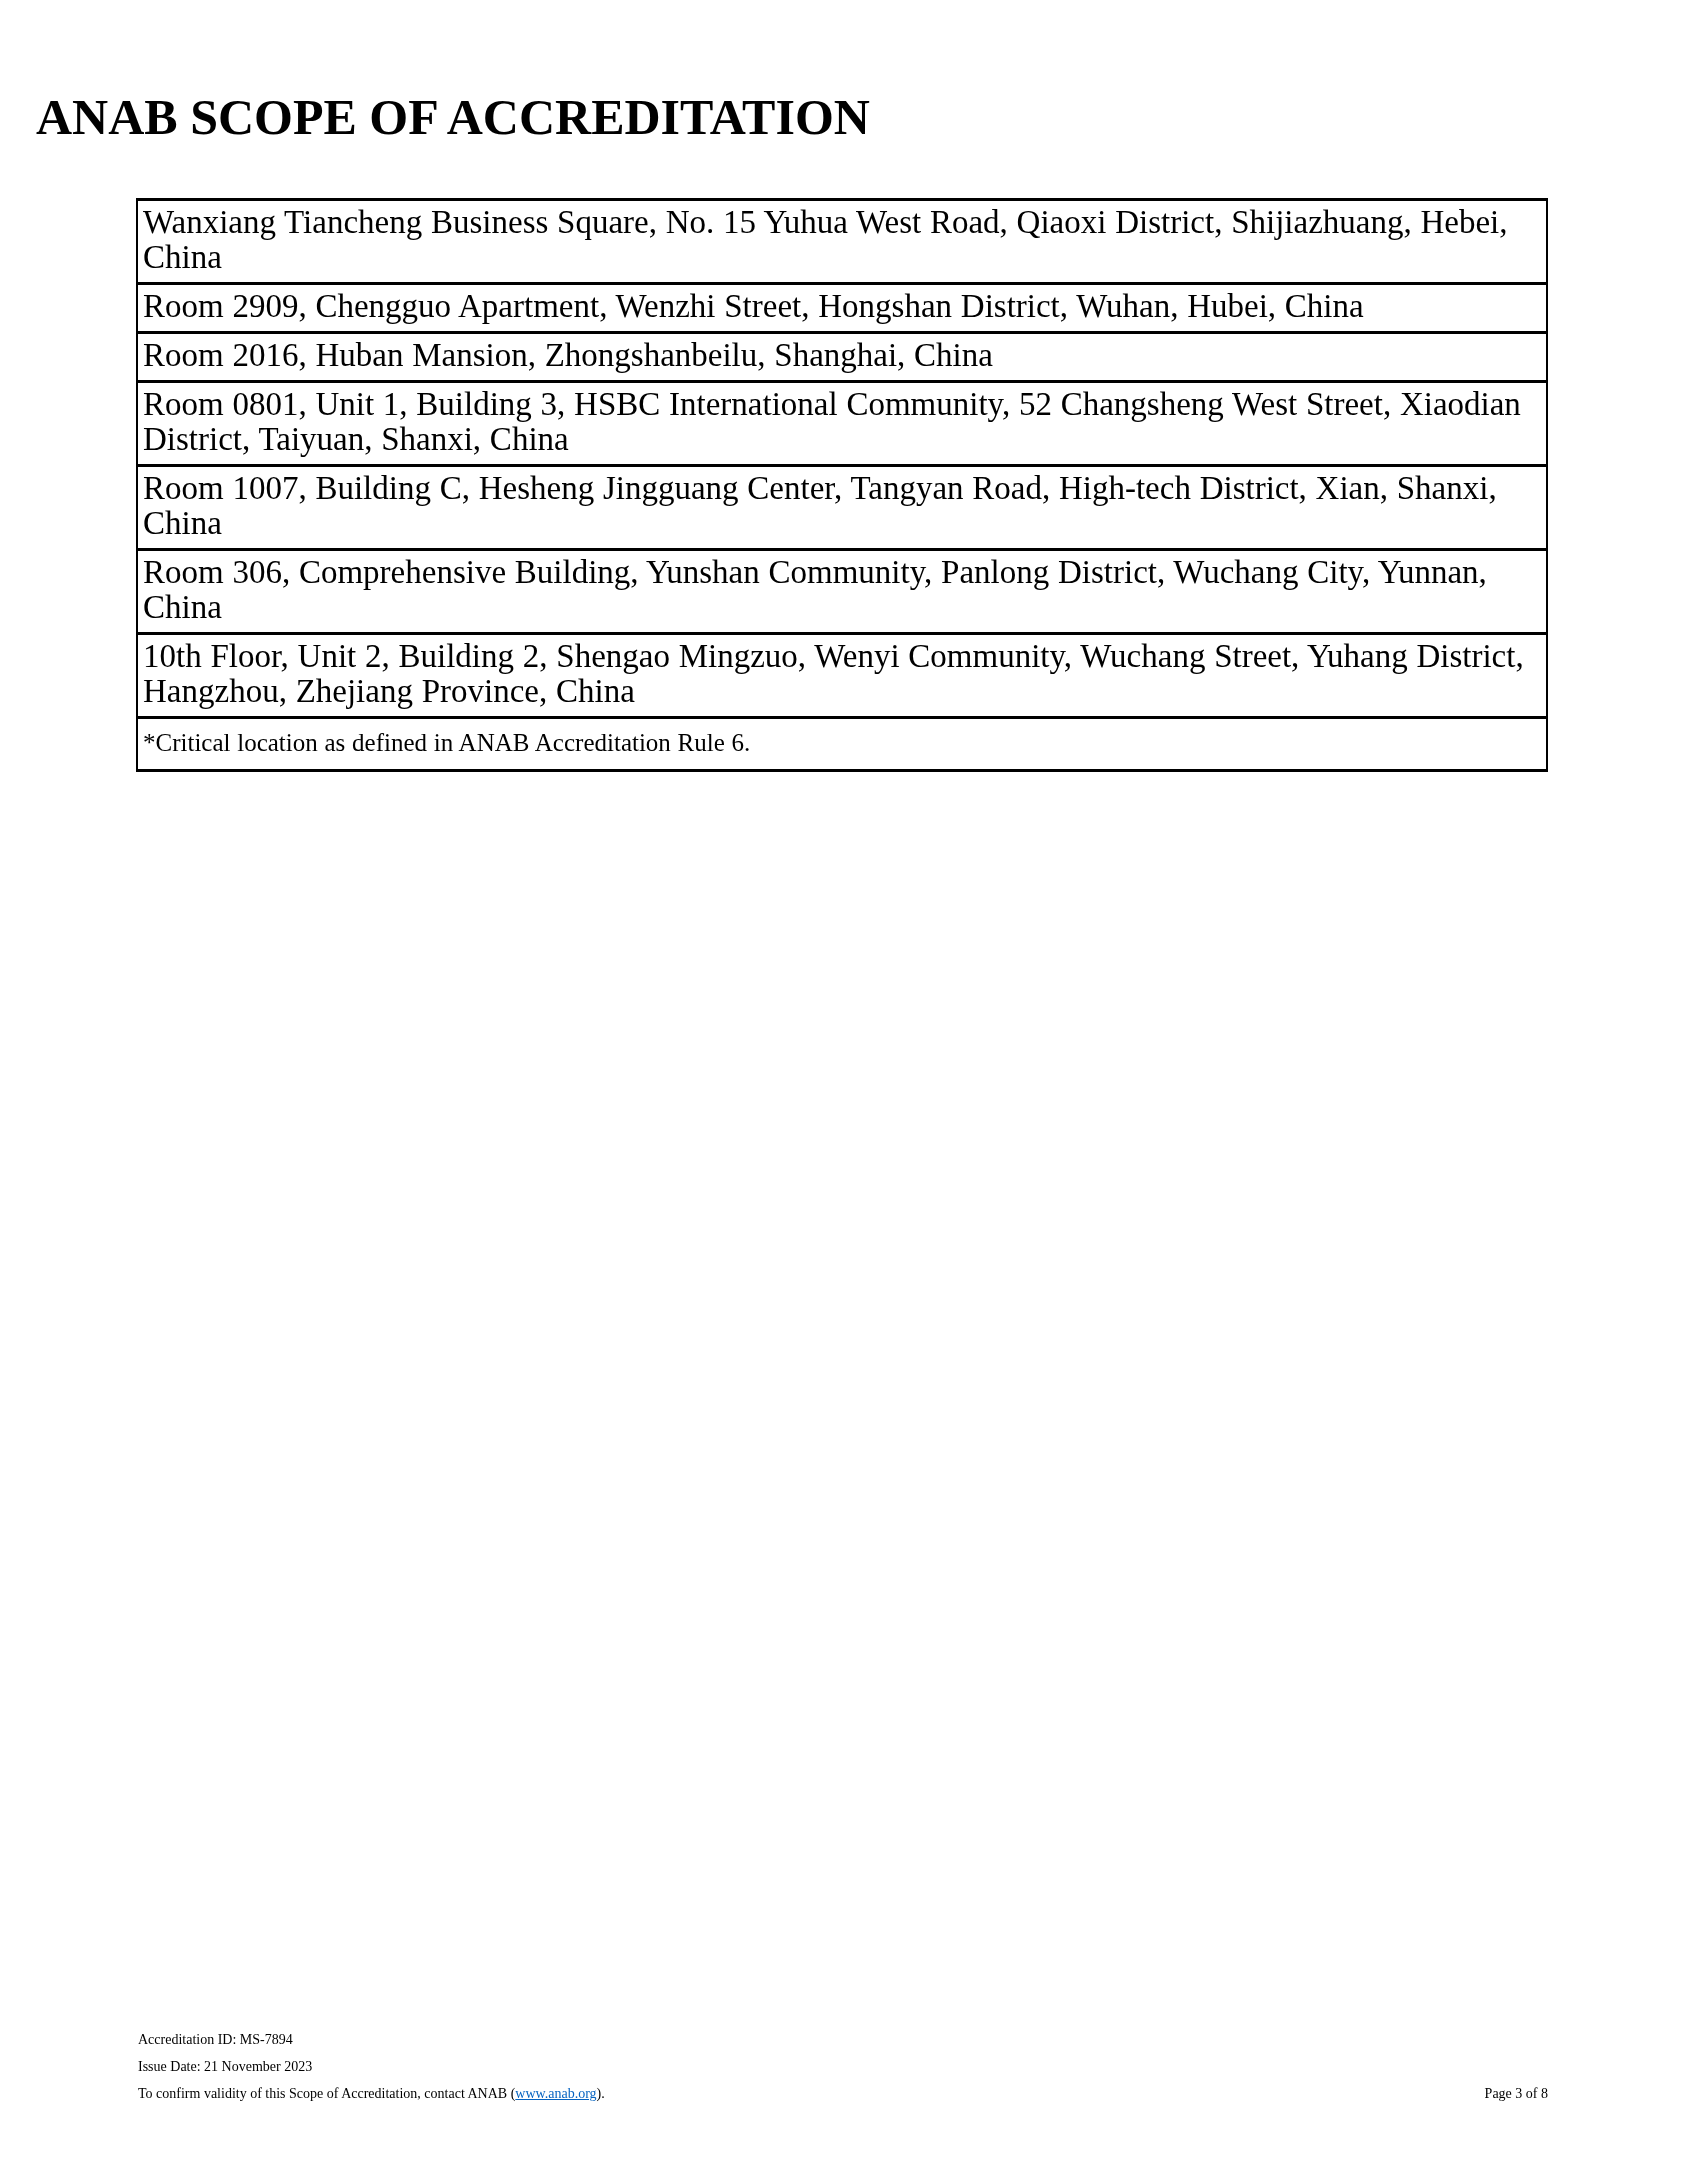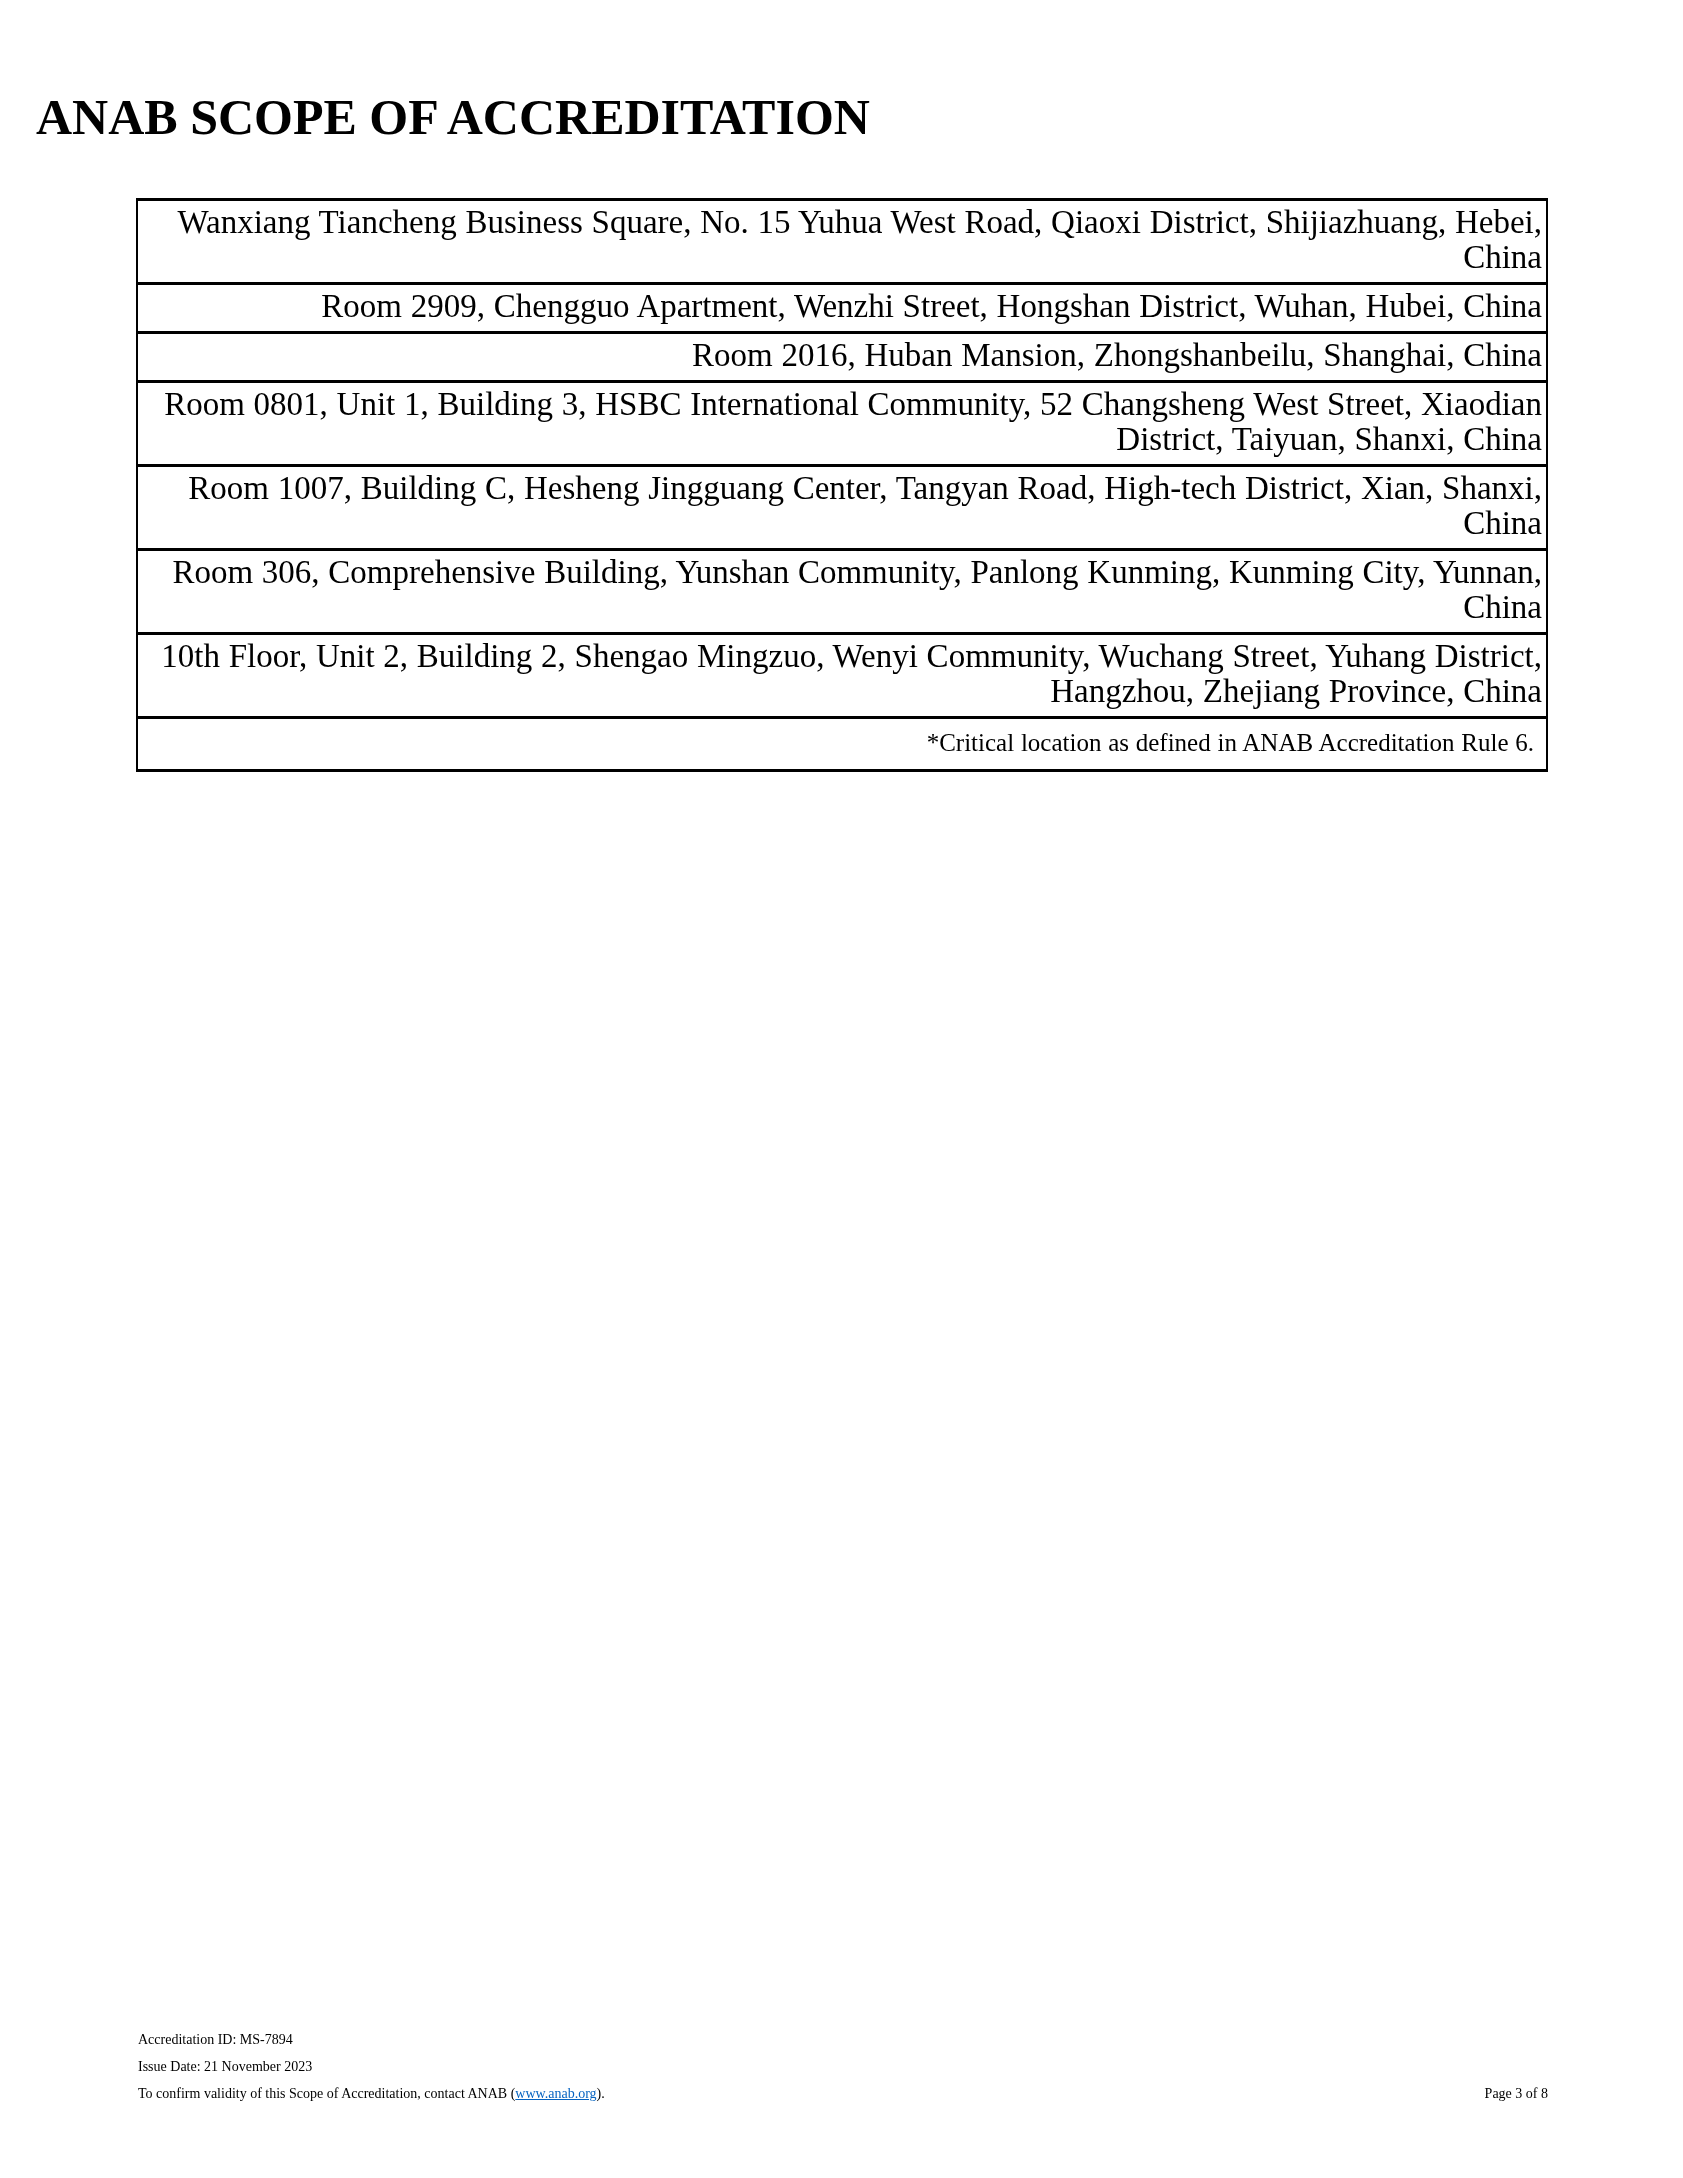--- a/index.html
+++ b/index.html
@@ -29,21 +29,20 @@
     letter-spacing: 0px;
     padding-left: 36px;
   }
   table.loc-table {
     position: absolute;
     top: 198px;
     left: 136px;
     width: 1412px;
     border-collapse: collapse;
     table-layout: fixed;
-    text-align: right;
   }
   table.loc-table td {
     border-left: 2px solid #000000;
     border-right: 2px solid #000000;
     border-top: 3px solid #000000;
     border-bottom: 3px solid #000000;
     font-size: 33px;
     line-height: 35px;
     padding: 4px 4px 7px 5px;
     vertical-align: top;
@@ -89,21 +88,21 @@
       <tr>
         <td>Room 2016, Huban Mansion, Zhongshanbeilu, Shanghai, China</td>
       </tr>
       <tr>
         <td>Room 0801, Unit 1, Building 3, HSBC International Community, 52 Changsheng West Street, Xiaodian District, Taiyuan, Shanxi, China</td>
       </tr>
       <tr>
         <td>Room 1007, Building C, Hesheng Jingguang Center, Tangyan Road, High-tech District, Xian, Shanxi, China</td>
       </tr>
       <tr>
-        <td>Room 306, Comprehensive Building, Yunshan Community, Panlong Kunming, Kunming City, Yunnan, China</td>
+        <td>Room 306, Comprehensive Building, Yunshan Community, Panlong District, Wuchang City, Yunnan, China</td>
       </tr>
       <tr>
         <td>10th Floor, Unit 2, Building 2, Shengao Mingzuo, Wenyi Community, Wuchang Street, Yuhang District, Hangzhou, Zhejiang Province, China</td>
       </tr>
       <tr>
         <td class="footnote-cell">*Critical location as defined in ANAB Accreditation Rule 6.</td>
       </tr>
     </tbody>
   </table>
 

